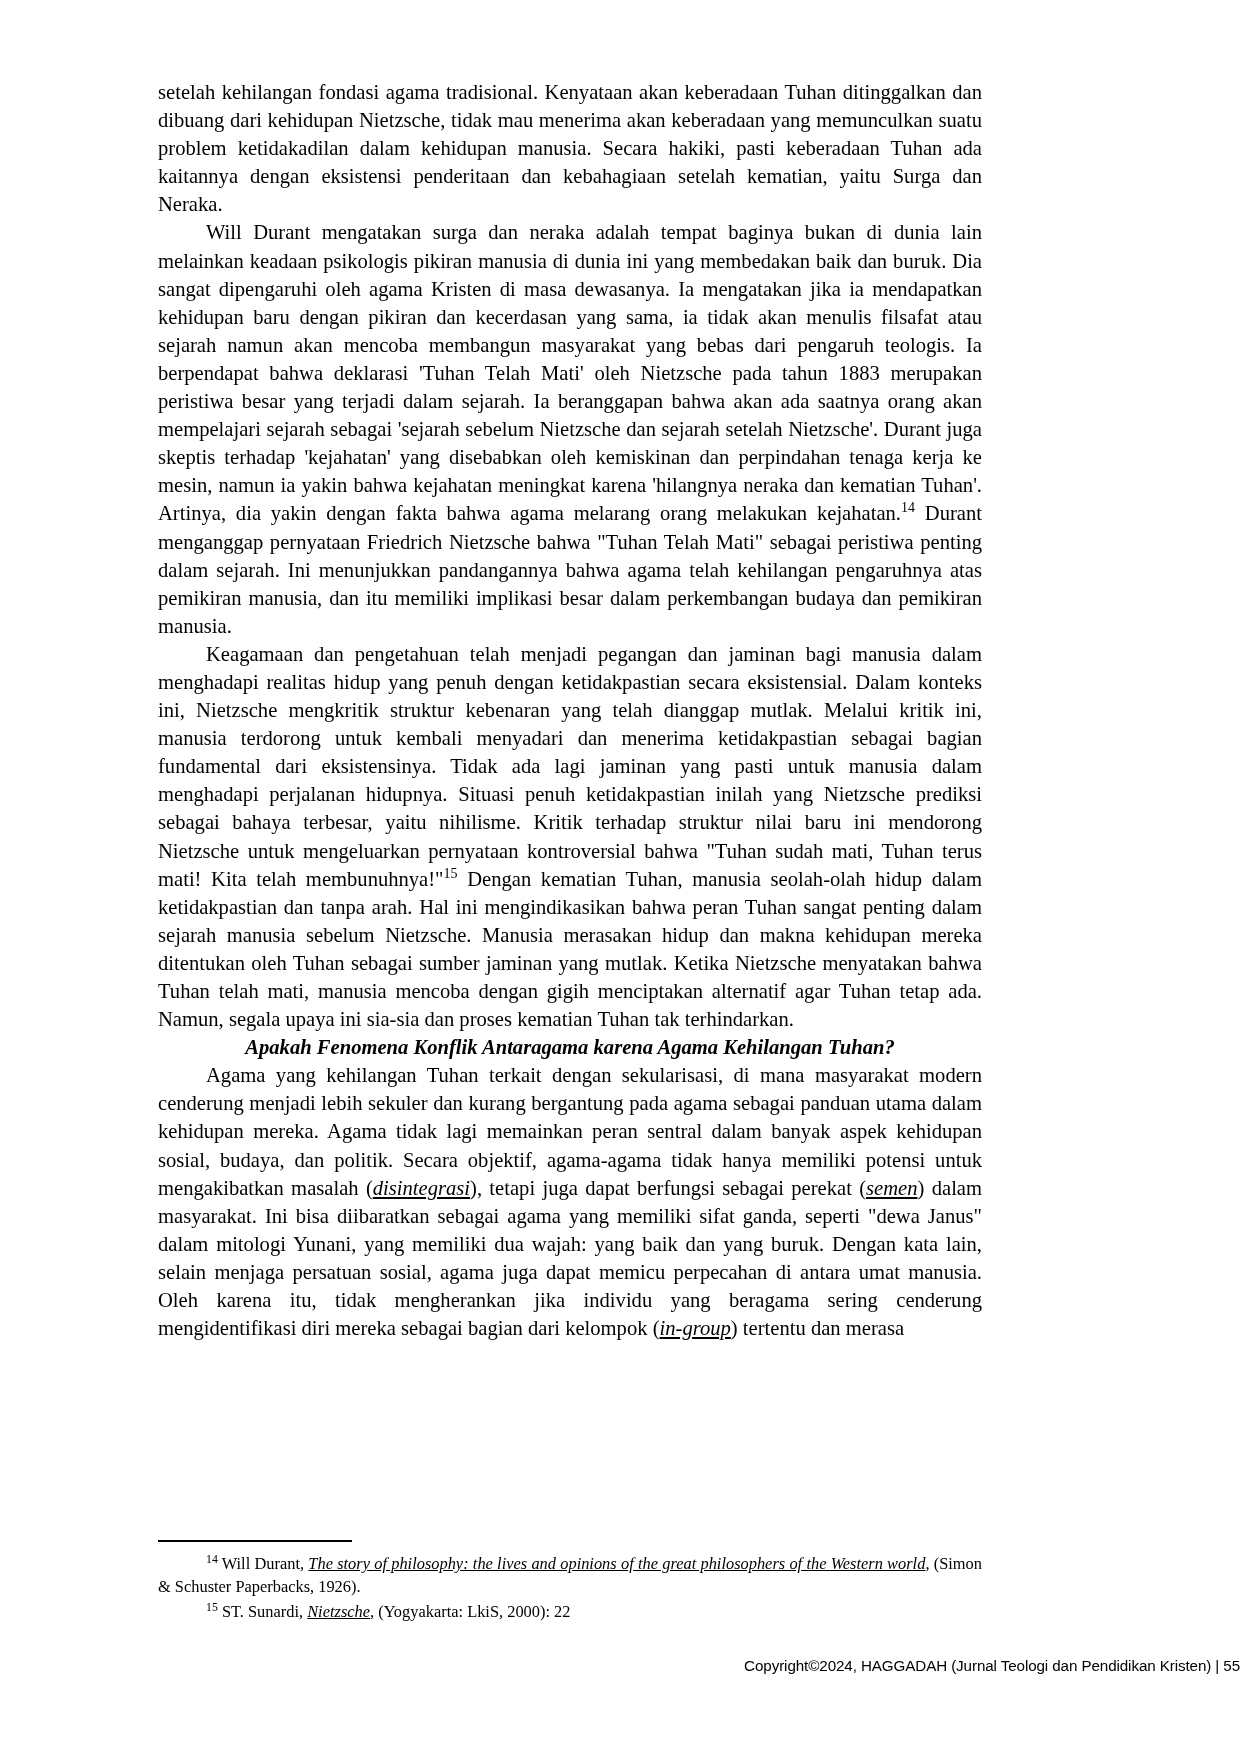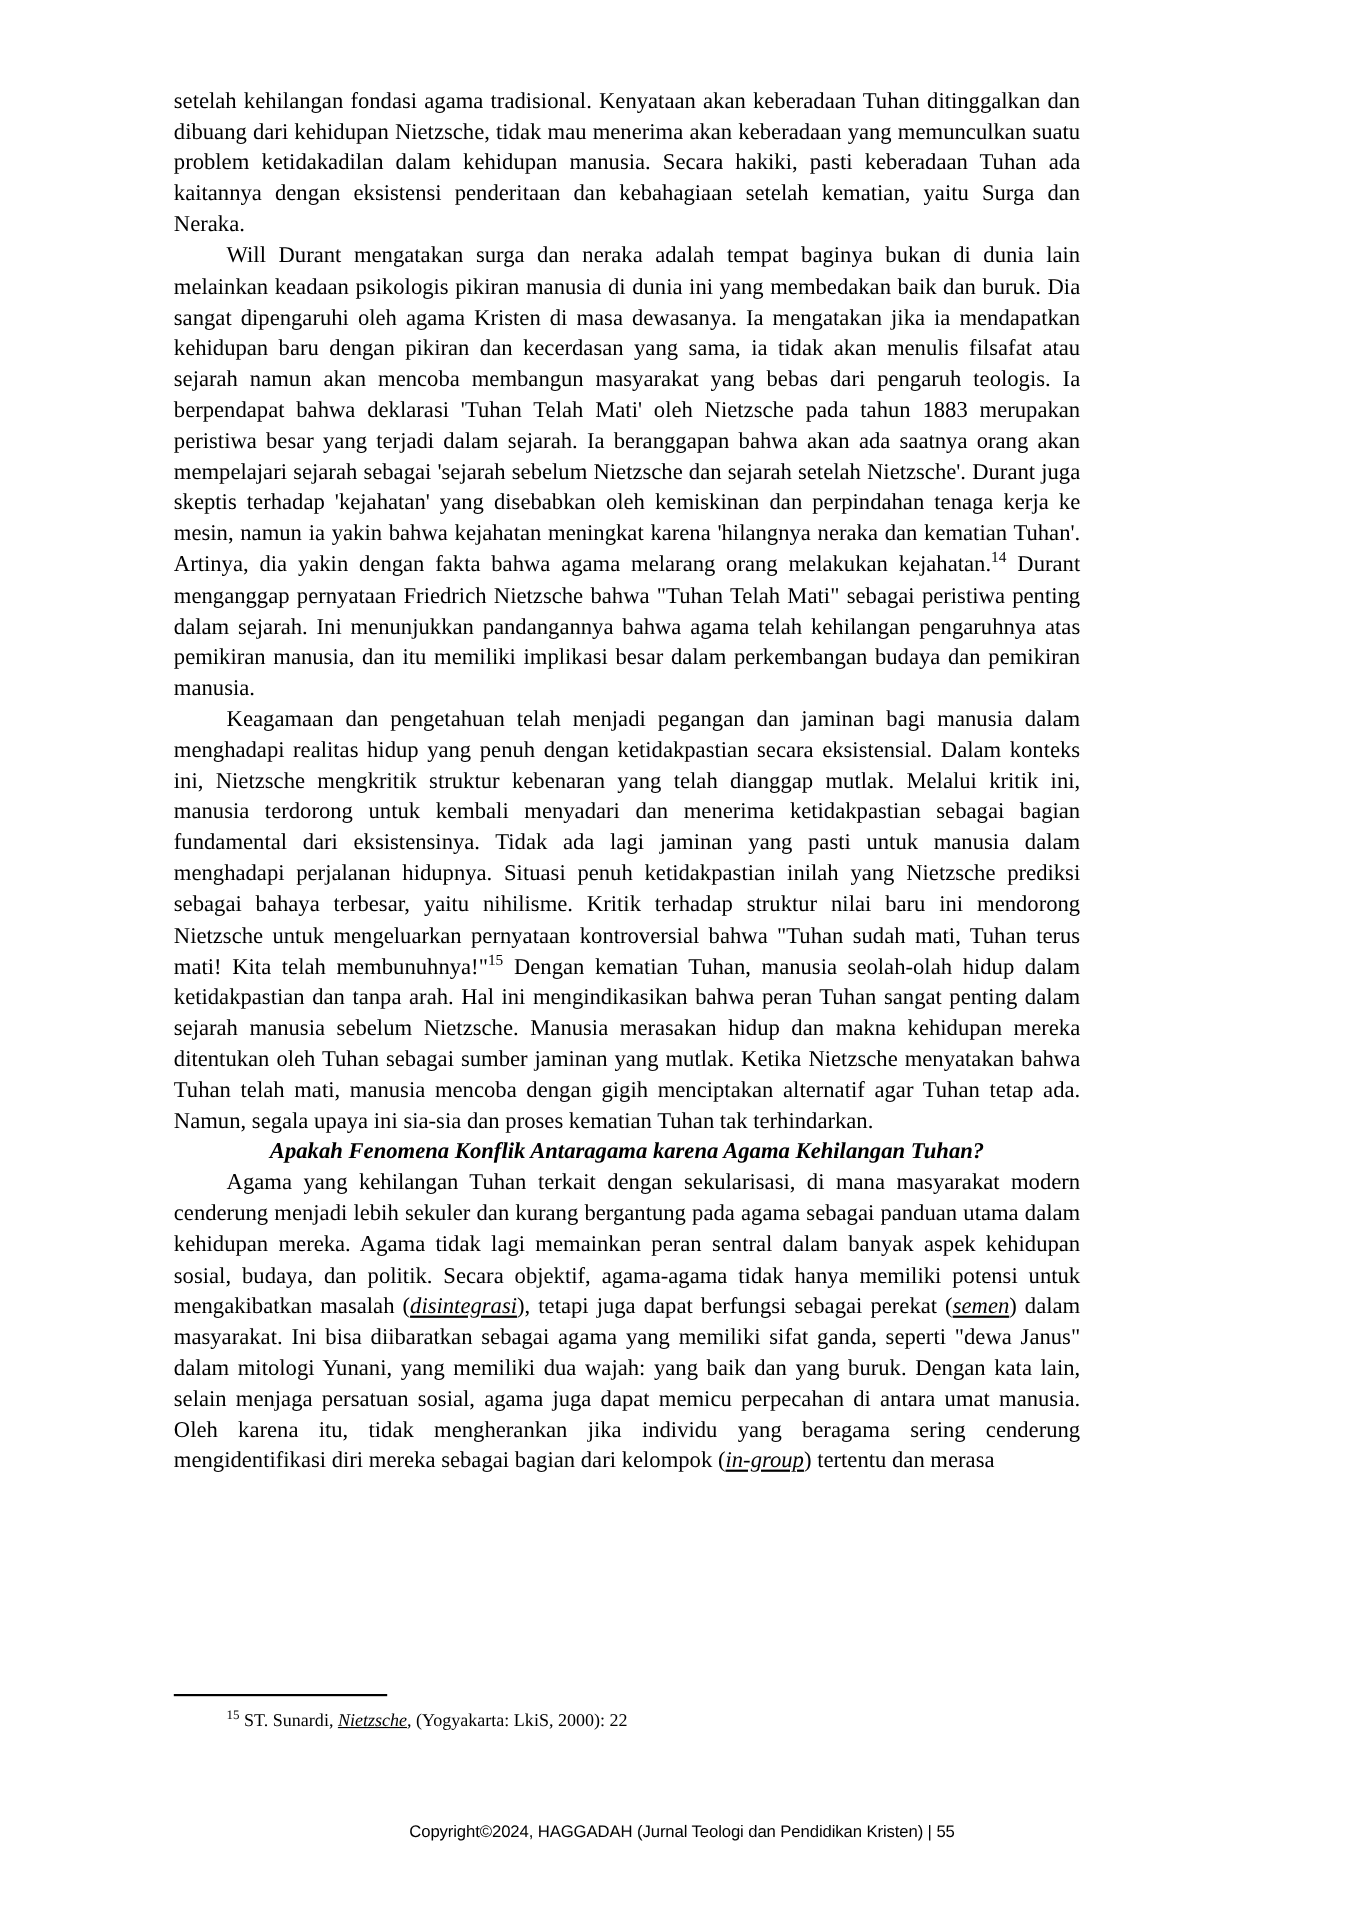--- a/index.html
+++ b/index.html
@@ -72,21 +72,21 @@
   p.footnote sup {
     font-size: 0.72em;
     vertical-align: super;
     line-height: 0;
   }
   .footer {
     position: absolute;
     left: 0;
     right: 0;
     top: 1657px;
-    text-align: center;
+    text-align: right;
     font-family: "Liberation Sans", "DejaVu Sans", sans-serif;
     font-size: 15.2px;
     letter-spacing: -0.1px;
     color: #000;
   }
 </style>
 </head>
 <body>
 
 <div class="page">
@@ -100,18 +100,19 @@
     <p class="body-par indent"><span>Keagamaan dan pengetahuan telah menjadi pegangan dan jaminan bagi manusia dalam menghadapi realitas hidup yang penuh dengan ketidakpastian secara eksistensial. Dalam konteks ini, Nietzsche mengkritik struktur kebenaran yang telah dianggap mutlak. Melalui kritik ini, manusia terdorong untuk kembali menyadari dan menerima ketidakpastian sebagai bagian fundamental dari eksistensinya. Tidak ada lagi jaminan yang pasti untuk manusia dalam menghadapi perjalanan hidupnya. Situasi penuh ketidakpastian inilah yang Nietzsche prediksi sebagai bahaya terbesar, yaitu nihilisme. Kritik terhadap struktur nilai baru ini mendorong Nietzsche untuk mengeluarkan pernyataan kontroversial bahwa "Tuhan sudah mati, Tuhan terus mati! Kita telah membunuhnya!"</span><sup class="fn">15</sup><span> Dengan kematian Tuhan, manusia seolah-olah hidup dalam ketidakpastian dan tanpa arah. Hal ini mengindikasikan bahwa peran Tuhan sangat penting dalam sejarah manusia sebelum Nietzsche. Manusia merasakan hidup dan makna kehidupan mereka ditentukan oleh Tuhan sebagai sumber jaminan yang mutlak. Ketika Nietzsche menyatakan bahwa Tuhan telah mati, manusia mencoba dengan gigih menciptakan alternatif agar Tuhan tetap ada. Namun, segala upaya ini sia-sia dan proses kematian Tuhan tak terhindarkan.</span></p>
 
     <p class="heading">Apakah Fenomena Konflik Antaragama karena Agama Kehilangan Tuhan?</p>
 
     <p class="body-par indent" id="par4"><span>Agama yang kehilangan Tuhan terkait dengan sekularisasi, di mana masyarakat modern cenderung menjadi lebih sekuler dan kurang bergantung pada agama sebagai panduan utama dalam kehidupan mereka. Agama tidak lagi memainkan peran sentral dalam banyak aspek kehidupan sosial, budaya, dan politik. Secara objektif, agama-agama tidak hanya memiliki potensi untuk mengakibatkan masalah (</span><i>disintegrasi</i><span>), tetapi juga dapat berfungsi sebagai perekat (</span><i>semen</i><span>) dalam masyarakat. Ini bisa diibaratkan sebagai agama yang memiliki sifat ganda, seperti "dewa Janus" dalam mitologi Yunani, yang memiliki dua wajah: yang baik dan yang buruk. Dengan kata lain, selain menjaga persatuan sosial, agama juga dapat memicu perpecahan di antara umat manusia. Oleh karena itu, tidak mengherankan jika individu yang beragama sering cenderung mengidentifikasi diri mereka sebagai bagian dari kelompok (</span><i>in-group</i><span>) tertentu dan merasa</span></p>
 
   </div>
 
   <div class="footnotes">
     <div class="fn-rule"></div>
+    <p class="footnote" id="fn14"><sup>14</sup><span> Will Durant, </span><i>The story of philosophy: the lives and opinions of the great philosophers of the Western world</i><span>, (Simon &amp; Schuster Paperbacks, 1926).</span></p>
     <p class="footnote" id="fn15"><sup>15</sup><span> ST. Sunardi, </span><i>Nietzsche</i><span>, (Yogyakarta: LkiS, 2000): 22</span></p>
   </div>
 
   <div class="footer">Copyright©2024, HAGGADAH (Jurnal Teologi dan Pendidikan Kristen) | 55</div>
 
 </div>
 
 </body></html>

